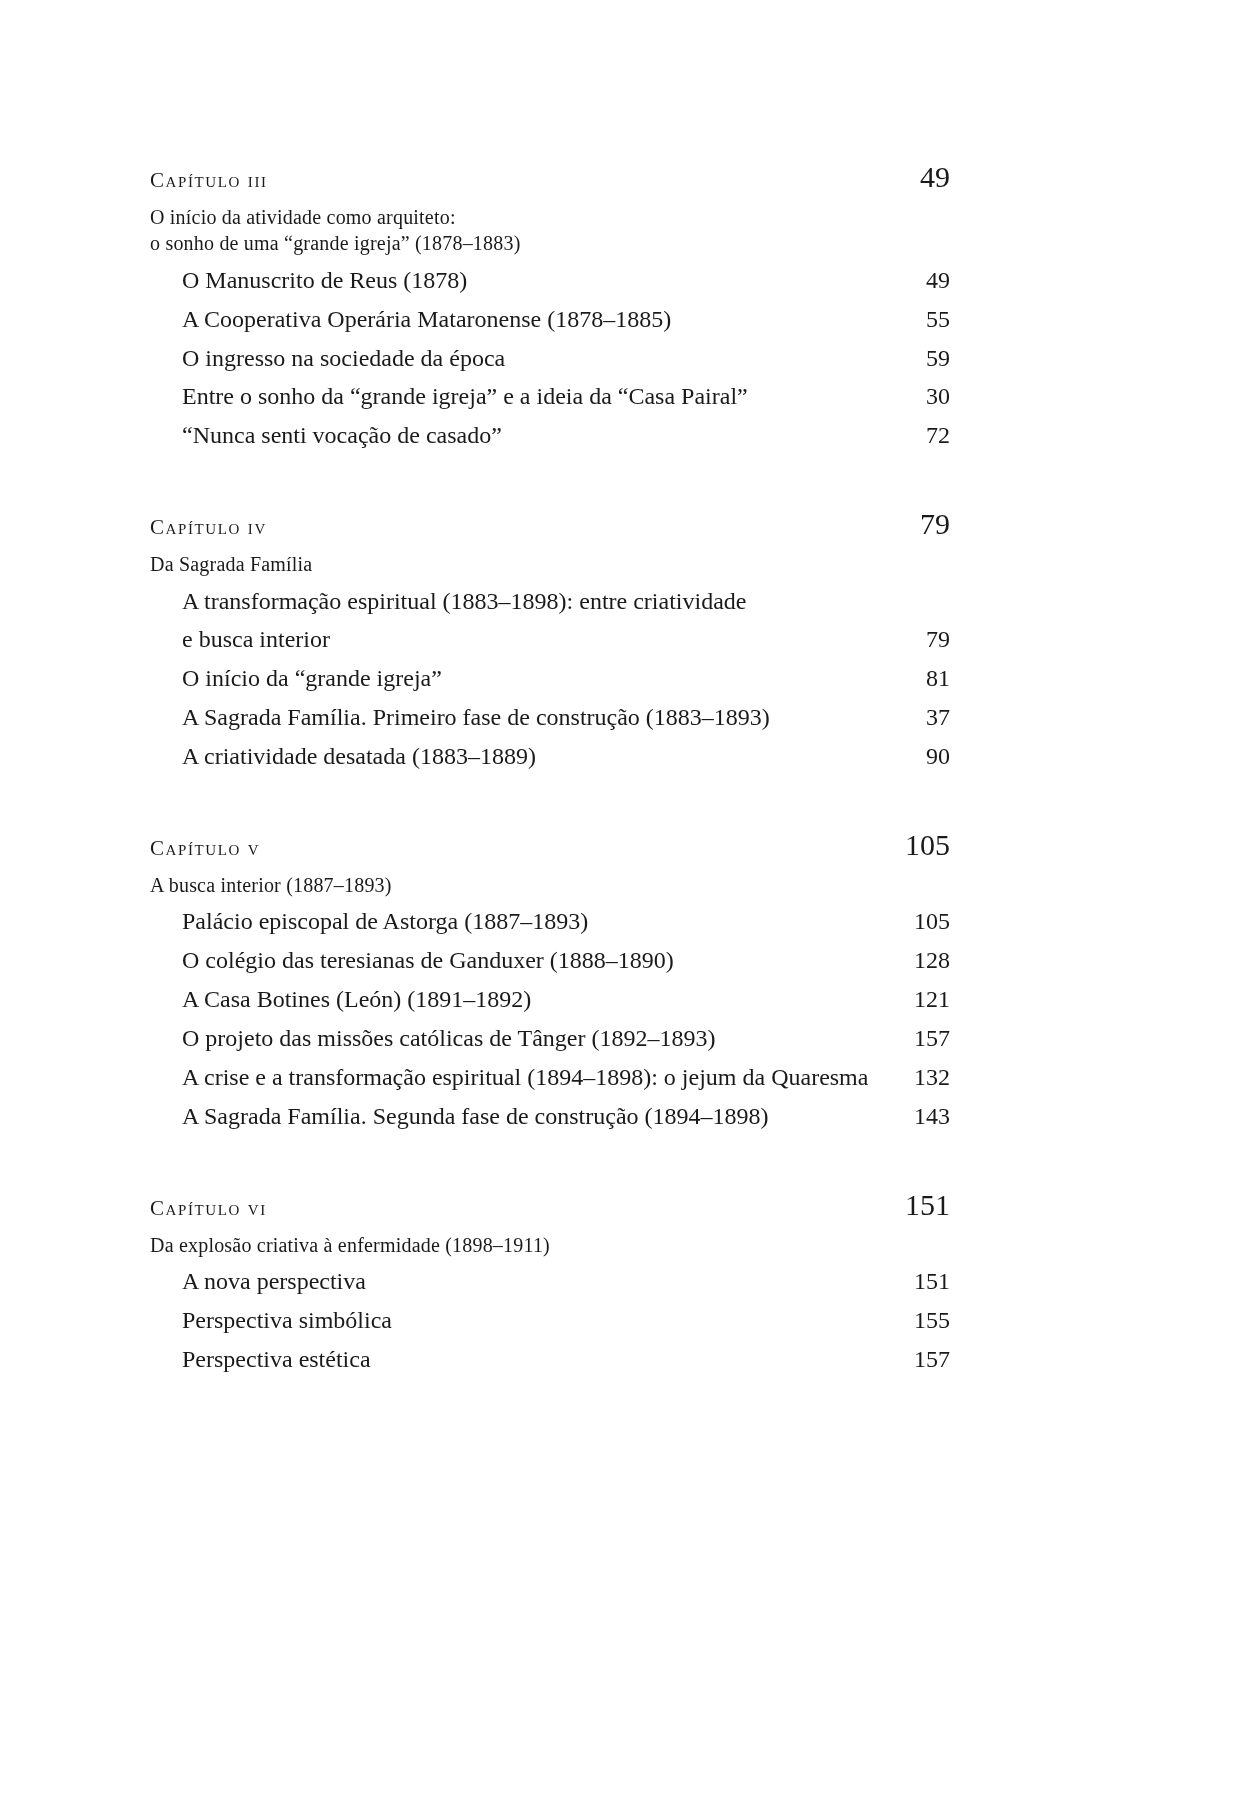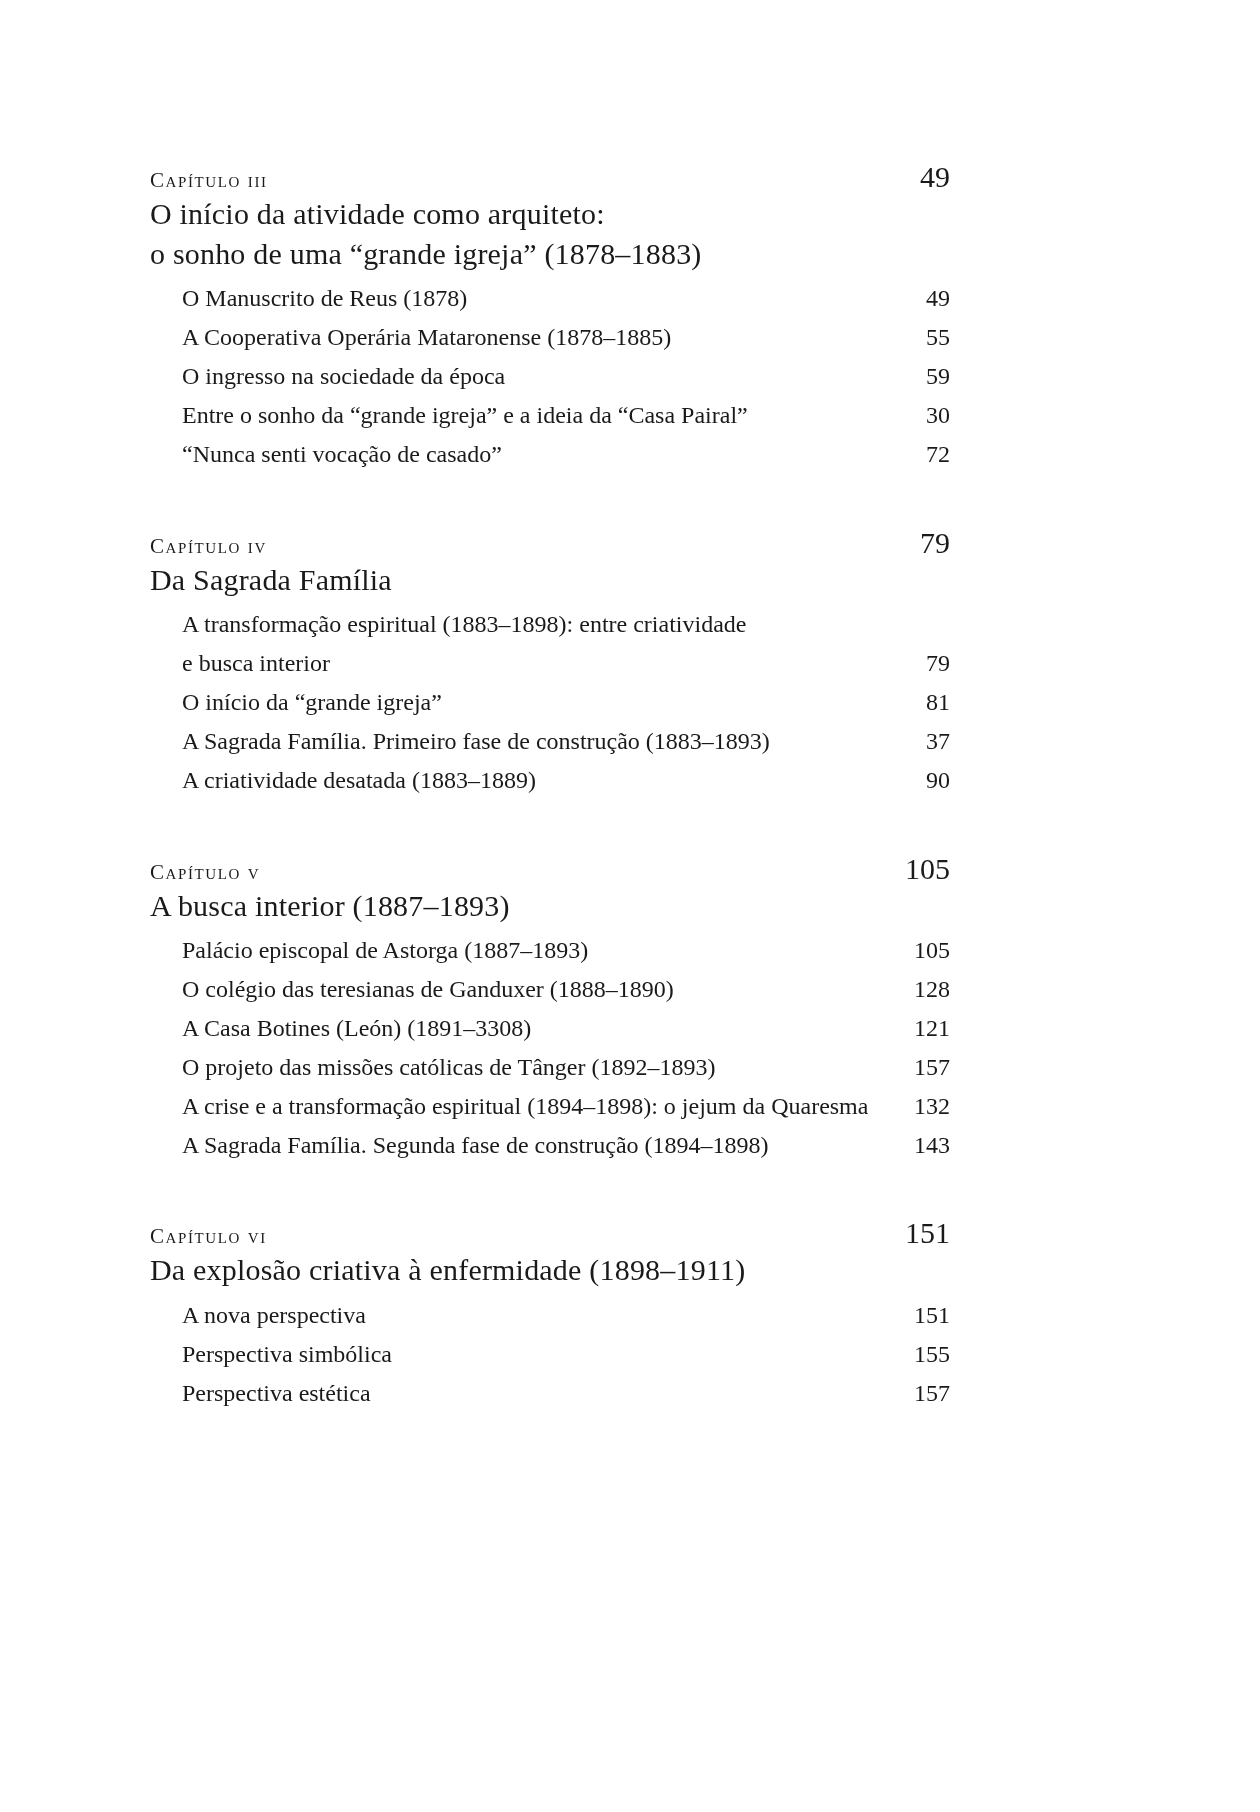--- a/index.html
+++ b/index.html
@@ -50,31 +50,32 @@
   }
   .chapter-label::first-letter {
     text-transform: uppercase;
   }
   .chapter-page {
     font-size: 30px;
     text-align: right;
     min-width: 60px;
   }
   .chapter-title {
-    font-size: 30px;
+    font-size: 20px;
     line-height: 1.32;
+    margin-top: 10px;
     margin-bottom: 4px;
     font-weight: normal;
     letter-spacing: 0.2px;
   }
   .chapter-title .line {
     display: block;
   }
   .entries {
-    margin-top: 6px;
+    margin-top: 0;
   }
   .entry {
     display: flex;
     align-items: baseline;
     justify-content: space-between;
     width: 800px;
     font-size: 24px;
     line-height: 1.62;
     padding-left: 32px;
     box-sizing: border-box;
@@ -178,21 +179,21 @@
       <div class="entries">
         <div class="entry">
           <span class="entry-text">Palácio episcopal de Astorga (1887–1893)</span>
           <span class="entry-page">105</span>
         </div>
         <div class="entry">
           <span class="entry-text">O colégio das teresianas de Ganduxer (1888–1890)</span>
           <span class="entry-page">128</span>
         </div>
         <div class="entry">
-          <span class="entry-text">A Casa Botines (León) (1891–3308)</span>
+          <span class="entry-text">A Casa Botines (León) (1891–1892)</span>
           <span class="entry-page">121</span>
         </div>
         <div class="entry">
           <span class="entry-text">O projeto das missões católicas de Tânger (1892–1893)</span>
           <span class="entry-page">157</span>
         </div>
         <div class="entry">
           <span class="entry-text">A crise e a transformação espiritual (1894–1898): o jejum da Quaresma</span>
           <span class="entry-page">132</span>
         </div>

